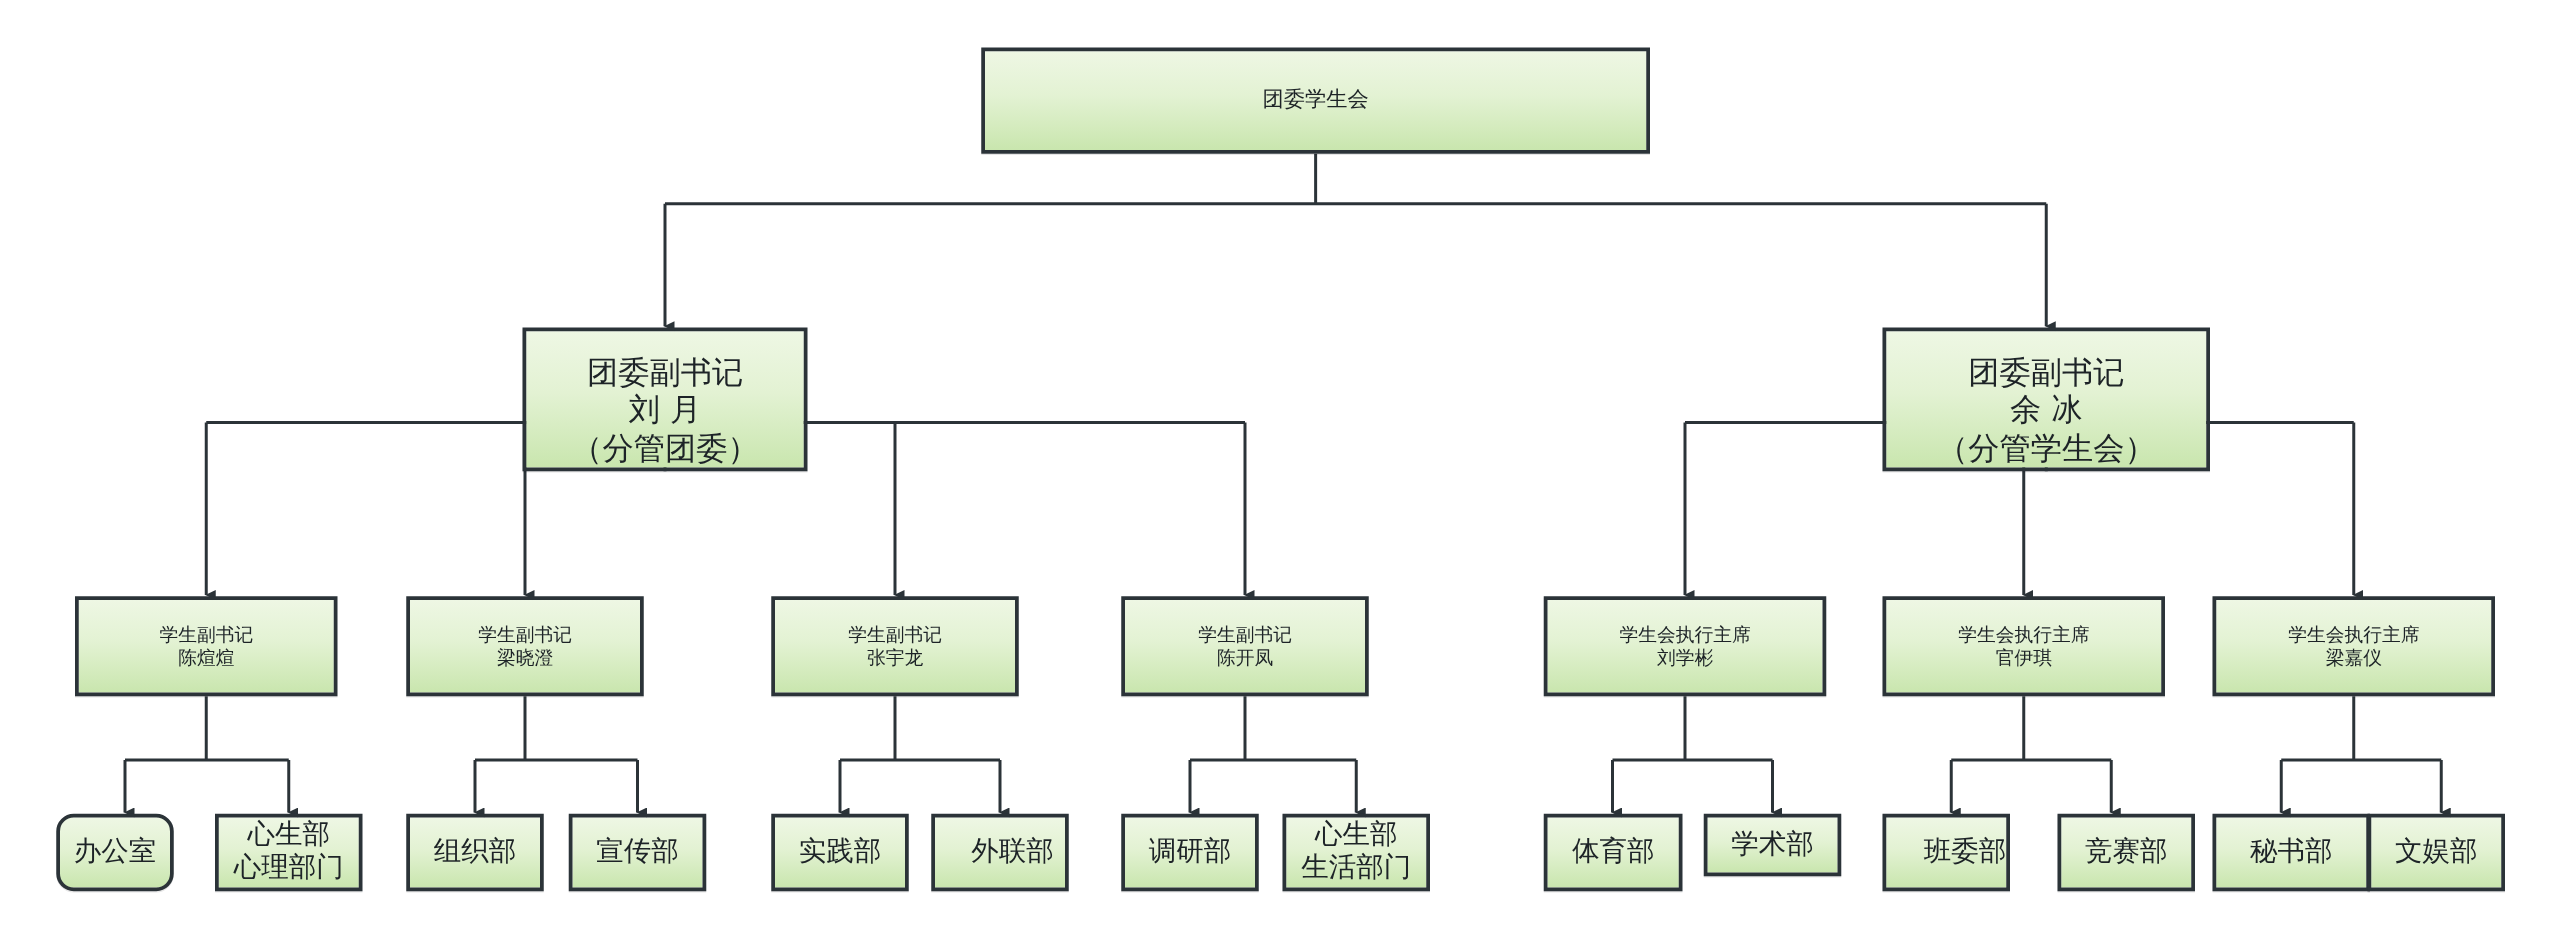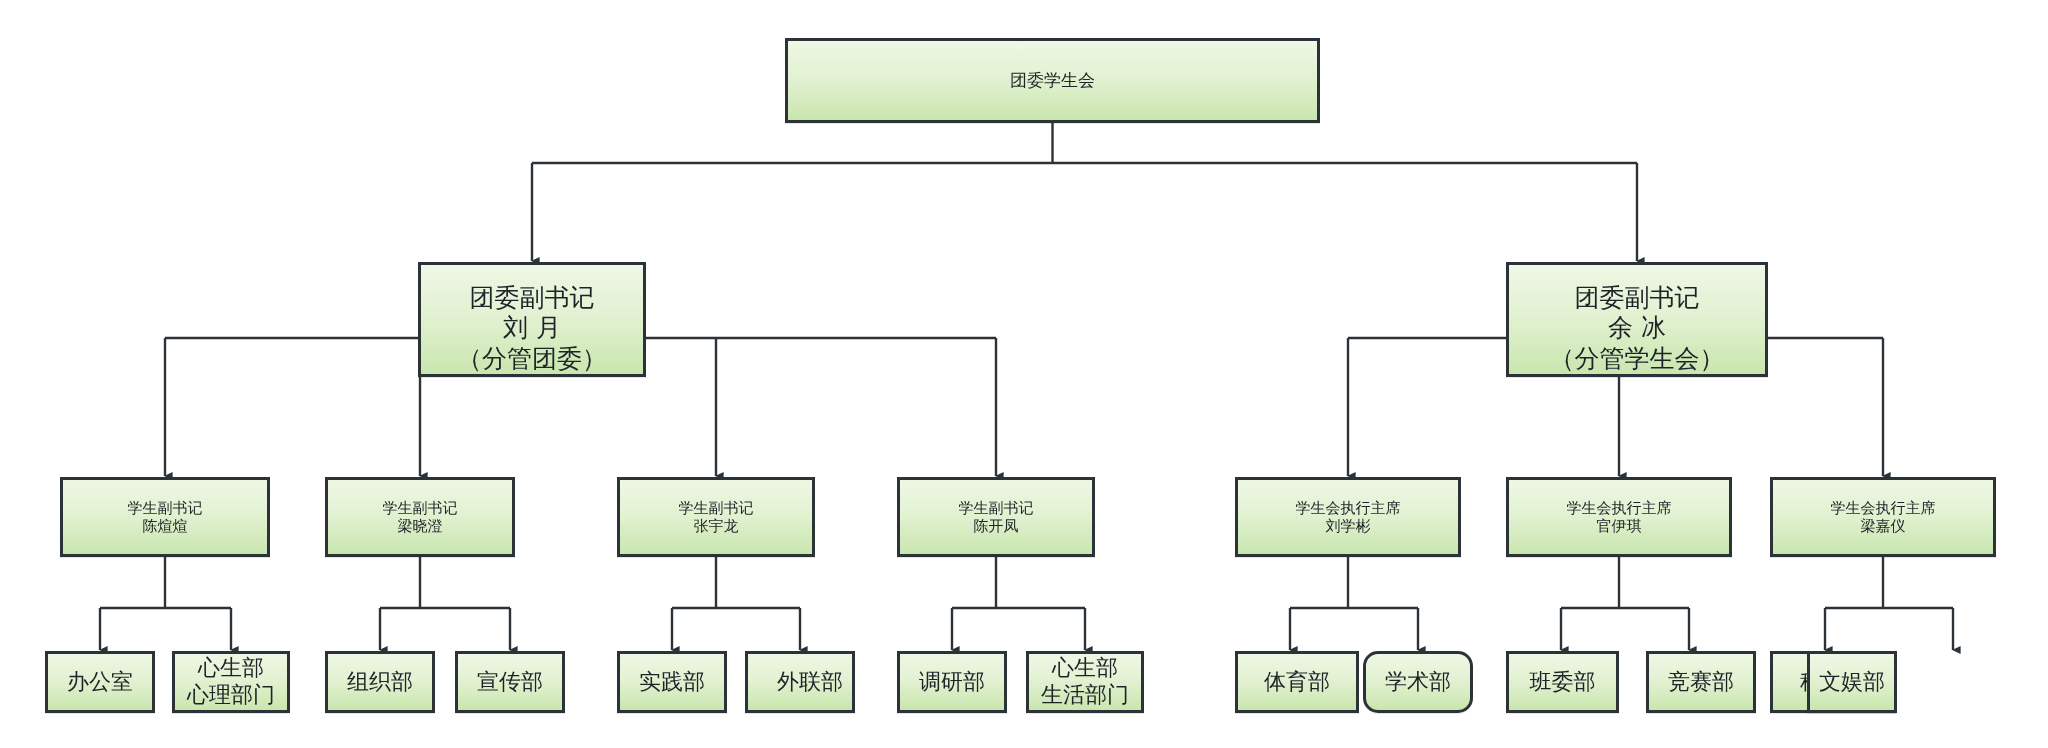--- a/index.html
+++ b/index.html
@@ -116,30 +116,30 @@
       <div class="node-box lvl2" style="left: 617px; top: 477px; width: 198px; height: 80px;"><span>学生副书记
 张宇龙</span></div>
       <div class="node-box lvl2" style="left: 897px; top: 477px; width: 198px; height: 80px;"><span>学生副书记
 陈开凤</span></div>
       <div class="node-box lvl2" style="left: 1235px; top: 477px; width: 226px; height: 80px;"><span>学生会执行主席
 刘学彬</span></div>
       <div class="node-box lvl2" style="left: 1506px; top: 477px; width: 226px; height: 80px;"><span>学生会执行主席
 官伊琪</span></div>
       <div class="node-box lvl2" style="left: 1770px; top: 477px; width: 226px; height: 80px;"><span>学生会执行主席
 梁嘉仪</span></div>
-      <div class="node-box lvl3" style="left: 45px; top: 651px; width: 110px; height: 62px;"><span>办公室</span></div>
+      <div class="node-box lvl3" style="left: 45px; top: 651px; width: 94px; height: 62px; border-radius: 14px;"><span>办公室</span></div>
       <div class="node-box lvl3" style="left: 172px; top: 651px; width: 118px; height: 62px;"><span>心生部
 心理部门</span></div>
       <div class="node-box lvl3" style="left: 325px; top: 651px; width: 110px; height: 62px;"><span>组织部</span></div>
       <div class="node-box lvl3" style="left: 455px; top: 651px; width: 110px; height: 62px;"><span>宣传部</span></div>
       <div class="node-box lvl3" style="left: 617px; top: 651px; width: 110px; height: 62px;"><span>实践部</span></div>
       <div class="node-box lvl3" style="left: 745px; top: 651px; width: 110px; height: 62px; padding-left: 20px;"><span>外联部</span></div>
       <div class="node-box lvl3" style="left: 897px; top: 651px; width: 110px; height: 62px;"><span>调研部</span></div>
       <div class="node-box lvl3" style="left: 1026px; top: 651px; width: 118px; height: 62px;"><span>心生部
 生活部门</span></div>
-      <div class="node-box lvl3" style="left: 1235px; top: 651px; width: 124px; height: 62px;"><span>体育部</span></div>
-      <div class="node-box lvl3" style="left: 1363px; top: 651px; width: 110px; height: 62px; border-radius: 15px;"><span>学术部</span></div>
-      <div class="node-box lvl3" style="left: 1506px; top: 651px; width: 113px; height: 62px;"><span>班委部</span></div>
+      <div class="node-box lvl3" style="left: 1235px; top: 651px; width: 111px; height: 62px;"><span>体育部</span></div>
+      <div class="node-box lvl3" style="left: 1363px; top: 651px; width: 110px; height: 50px;"><span>学术部</span></div>
+      <div class="node-box lvl3" style="left: 1506px; top: 651px; width: 102px; height: 62px; justify-content: flex-end;"><span>班委部</span></div>
       <div class="node-box lvl3" style="left: 1634px; top: 651px; width: 110px; height: 62px; margin-left: 12px;"><span>竞赛部</span></div>
       <div class="node-box lvl3" style="left: 1770px; top: 651px; width: 126px; height: 62px;"><span>秘书部</span></div>
-      <div class="node-box lvl3" style="left: 1807px; top: 651px; width: 90px; height: 62px;"><span>文娱部</span></div>
+      <div class="node-box lvl3" style="left: 1894px; top: 651px; width: 110px; height: 62px;"><span>文娱部</span></div>
     </div>
 </div>
 
 </body></html>

